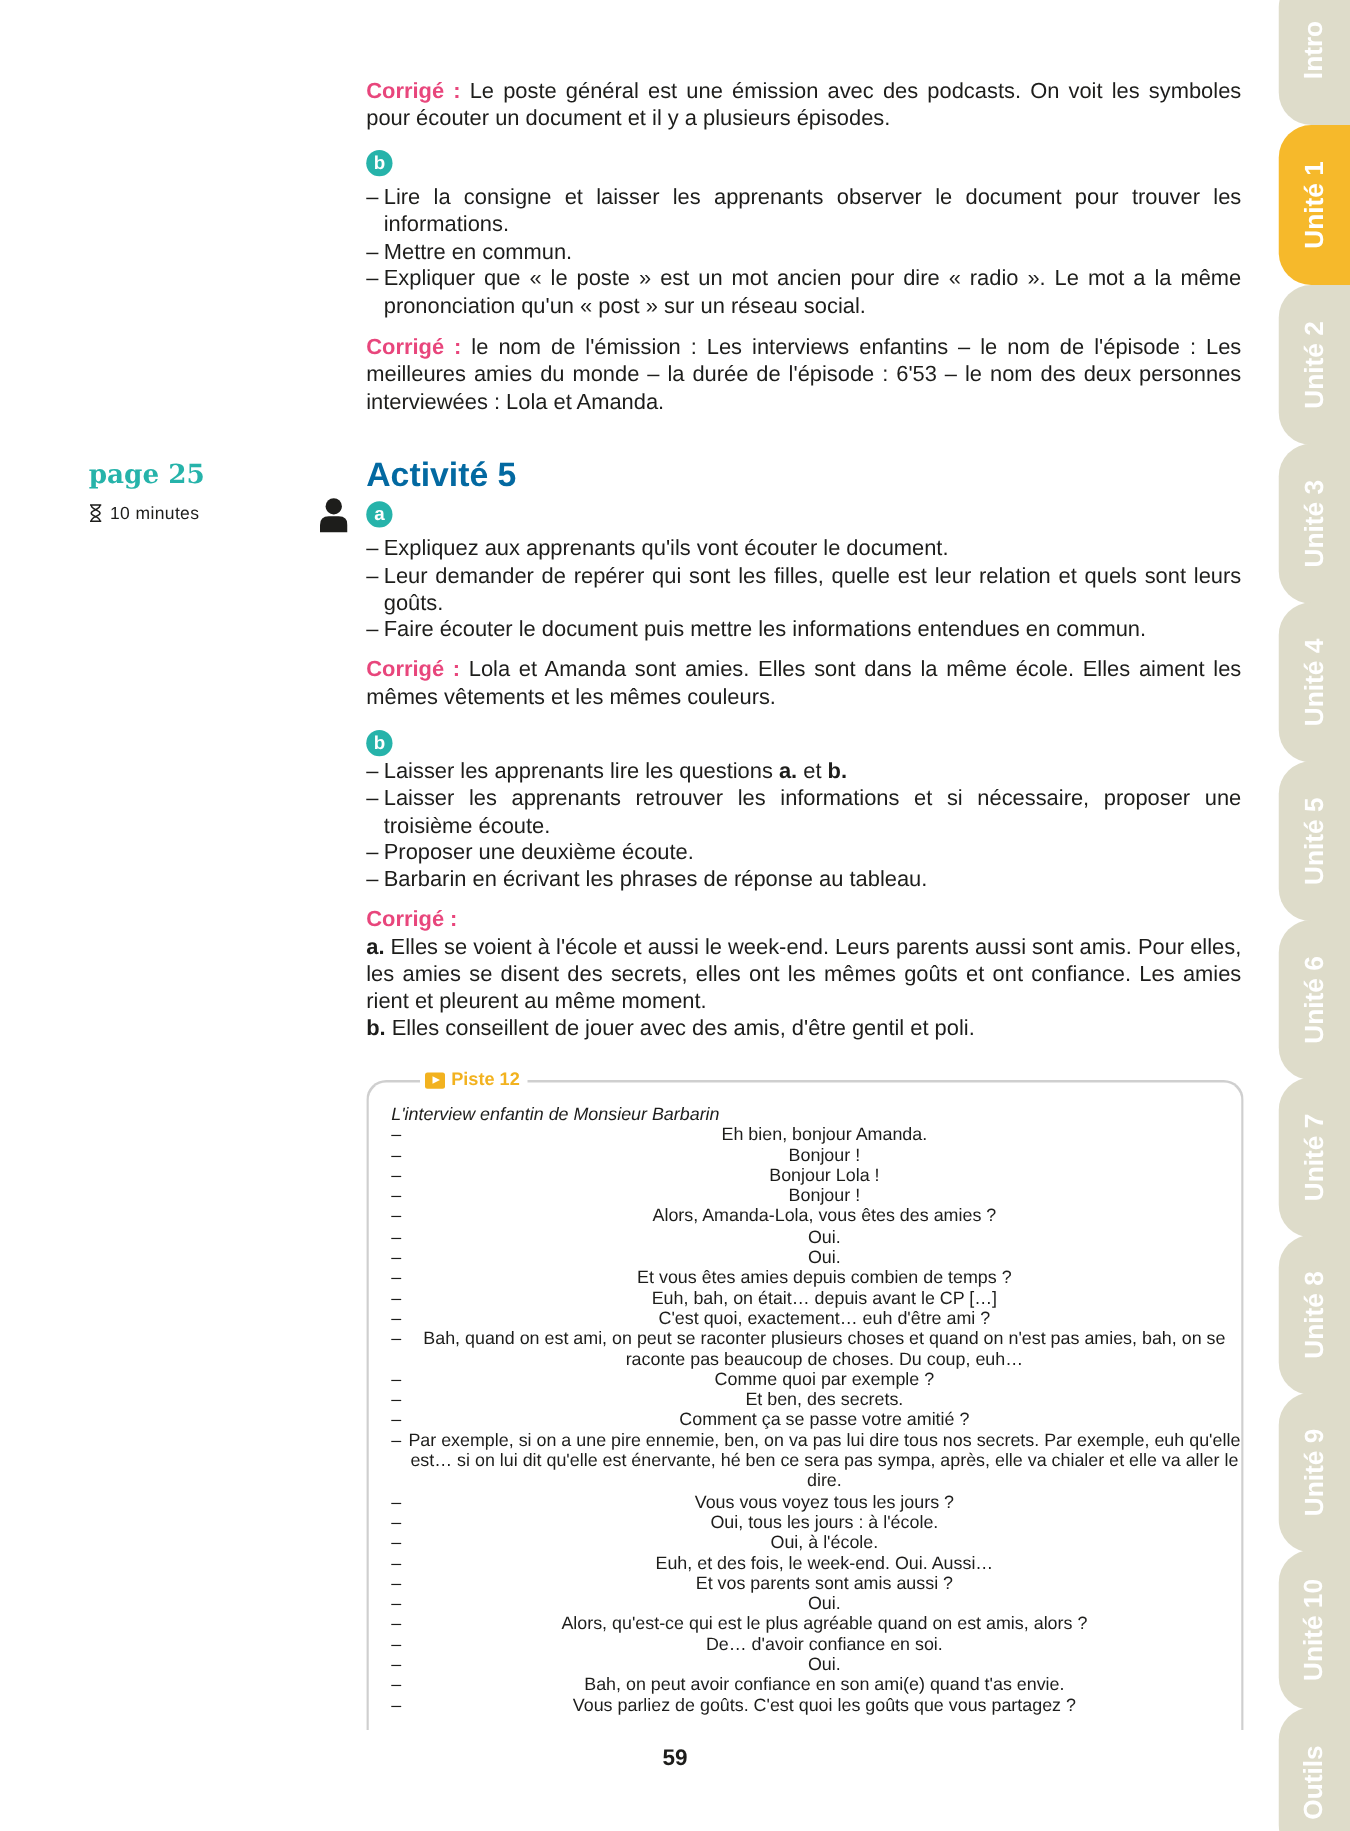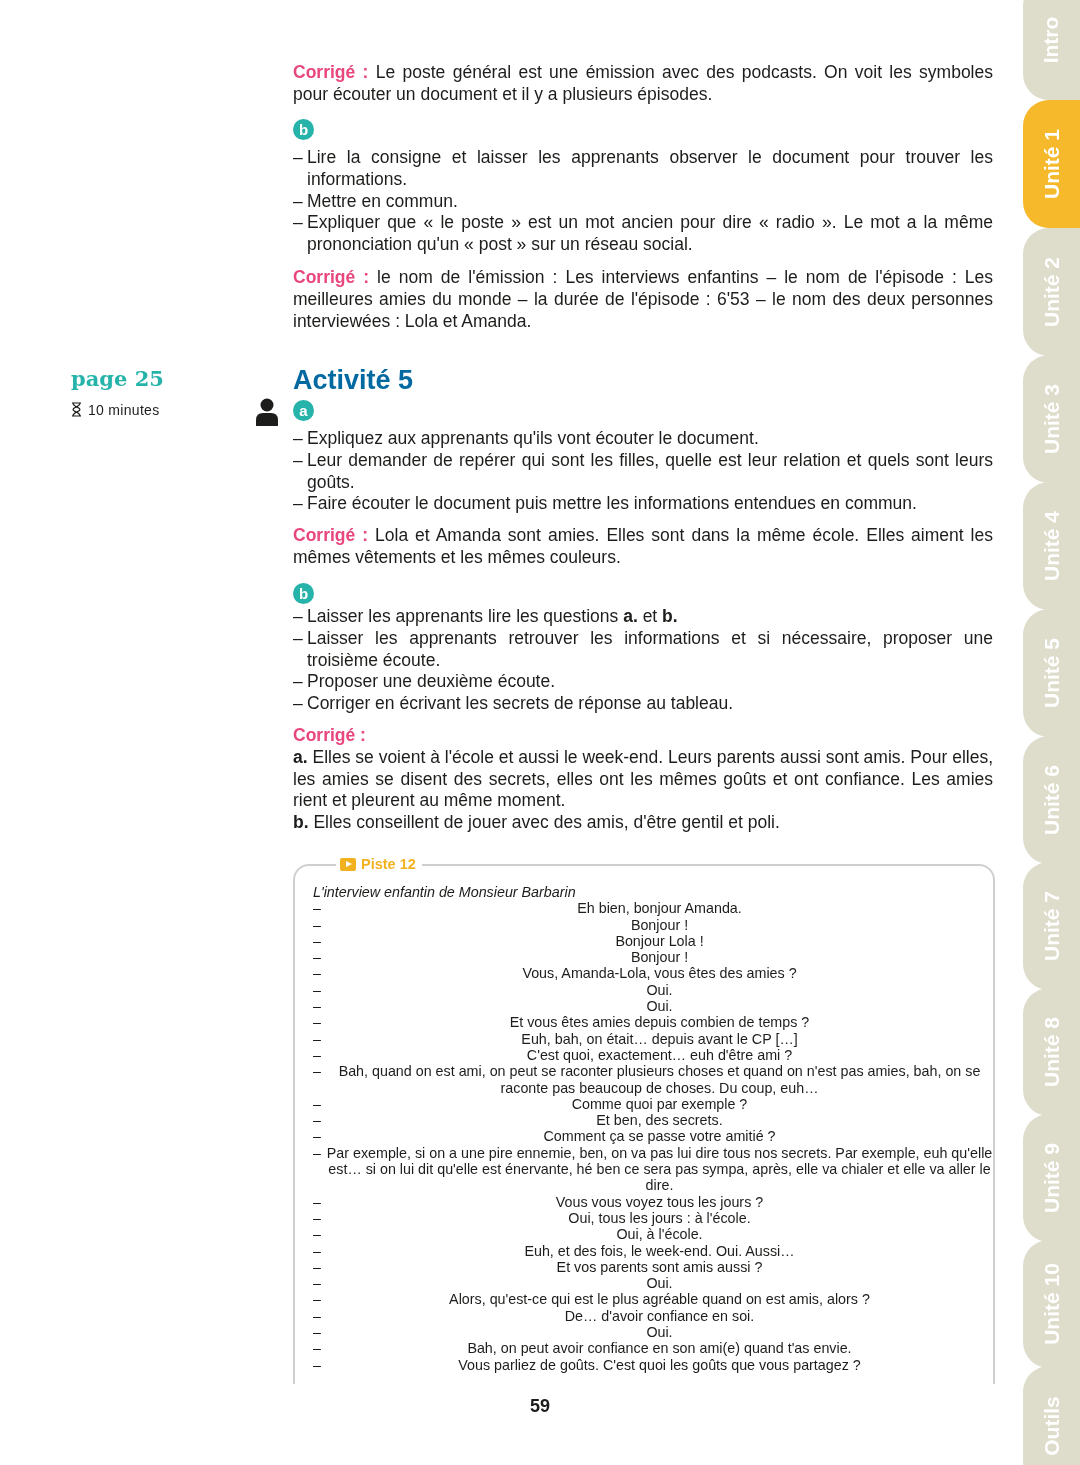--- a/index.html
+++ b/index.html
@@ -9,21 +9,21 @@
   .corrige { color:#e8467c; font-weight:bold; }
   .para { text-align:justify; margin:0; }
   .dash-list { margin:0; padding:0; list-style:none; }
   .dash-list li { position:relative; padding-left:14px; text-align:justify; }
   .dash-list li::before { content:"–"; position:absolute; left:0; }
   .badge { display:inline-flex; width:21px; height:21px; border-radius:50%; background:#26b3aa;
            color:#fff; font-weight:bold; font-size:15px; align-items:center; justify-content:center;
            line-height:1; }
   .page-ref { position:absolute; left:71px; top:366px; font-family:"DejaVu Serif", serif; font-weight:bold;
               color:#26b3aa; font-size:21px; }
-  .duration { position:absolute; left:71px; top:402px; font-size:14px; letter-spacing:0.3px; display:flex; align-items:flex-start; gap:6px; }
+  .duration { position:absolute; left:71px; top:402px; font-size:14px; letter-spacing:0.3px; display:flex; align-items:center; gap:6px; }
   .activity-title { position:absolute; left:293px; top:365px; font-size:27px; font-weight:bold; color:#0369a1; }
   .person-icon { position:absolute; left:256px; top:398px; width:22px; height:28px; }
   .box { position:absolute; left:293px; top:864px; width:702px; height:520px; border:2px solid #cfcfcf; border-bottom:none;
          border-radius:16px 16px 0 0; box-sizing:border-box; }
   .box-legend { position:absolute; left:336px; top:856px; background:#fff; padding:0 6px 0 4px; display:flex; align-items:center; gap:5px;
                 color:#f2b21f; font-weight:bold; font-size:14.5px; }
   .play-icon { width:16px; height:13px; background:#f2b21f; border-radius:2px; position:relative; }
   .play-icon::after { content:""; position:absolute; left:6px; top:3px; border-left:6px solid #fff; border-top:3.5px solid transparent; border-bottom:3.5px solid transparent; }
   .transcript { position:absolute; left:313px; top:884px; width:680px; font-size:14.3px; line-height:16.3px; color:#1d1d1b; }
   .transcript .title { font-style:italic; }
@@ -119,41 +119,41 @@
   <span class="corrige">Corrigé :</span><span> Lola et Amanda sont amies. Elles sont dans la même école. Elles aiment les mêmes vêtements et les mêmes couleurs.</span>
 </p>
 
 <div class="main" style="top:583px;">
   <span class="badge">b</span>
 </div>
 <ul class="main dash-list" style="top:606px;">
   <li><span>Laisser les apprenants lire les questions </span><b>a.</b><span> et </span><b>b.</b></li>
   <li>Laisser les apprenants retrouver les informations et si nécessaire, proposer une troisième écoute.</li>
   <li>Proposer une deuxième écoute.</li>
-  <li>Corriger en écrivant les secrets de réponse au tableau.</li>
+  <li>Barbarin en écrivant les phrases de réponse au tableau.</li>
 </ul>
 <div class="main" style="top:725px;">
   <div class="corrige">Corrigé :</div>
   <p class="para"><b>a.</b><span> Elles se voient à l'école et aussi le week-end. Leurs parents aussi sont amis. Pour elles, les amies se disent des secrets, elles ont les mêmes goûts et ont confiance. Les amies rient et pleurent au même moment.</span></p>
   <p class="para"><b>b.</b><span> Elles conseillent de jouer avec des amis, d'être gentil et poli.</span></p>
 </div>
 
 <div class="box"></div>
 <div class="box-legend">
   <span class="play-icon"></span>
   <span>Piste 12</span>
 </div>
 <div class="transcript">
   <div class="title">L'interview enfantin de Monsieur Barbarin</div>
   <ul>
     <li>Eh bien, bonjour Amanda.</li>
     <li>Bonjour !</li>
     <li>Bonjour Lola !</li>
     <li>Bonjour !</li>
-    <li>Vous, Amanda-Lola, vous êtes des amies ?</li>
+    <li>Alors, Amanda-Lola, vous êtes des amies ?</li>
     <li>Oui.</li>
     <li>Oui.</li>
     <li>Et vous êtes amies depuis combien de temps ?</li>
     <li>Euh, bah, on était… depuis avant le CP […]</li>
     <li>C'est quoi, exactement… euh d'être ami ?</li>
     <li>Bah, quand on est ami, on peut se raconter plusieurs choses et quand on n'est pas amies, bah, on se raconte pas beaucoup de choses. Du coup, euh…</li>
     <li>Comme quoi par exemple ?</li>
     <li>Et ben, des secrets.</li>
     <li>Comment ça se passe votre amitié ?</li>
     <li>Par exemple, si on a une pire ennemie, ben, on va pas lui dire tous nos secrets. Par exemple, euh qu'elle est… si on lui dit qu'elle est énervante, hé ben ce sera pas sympa, après, elle va chialer et elle va aller le dire.</li>

